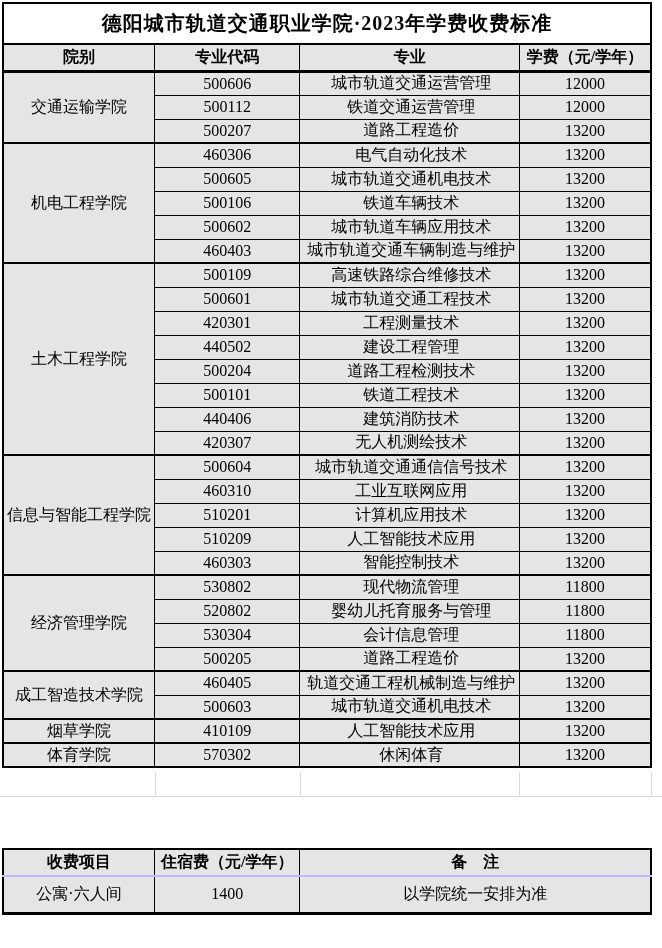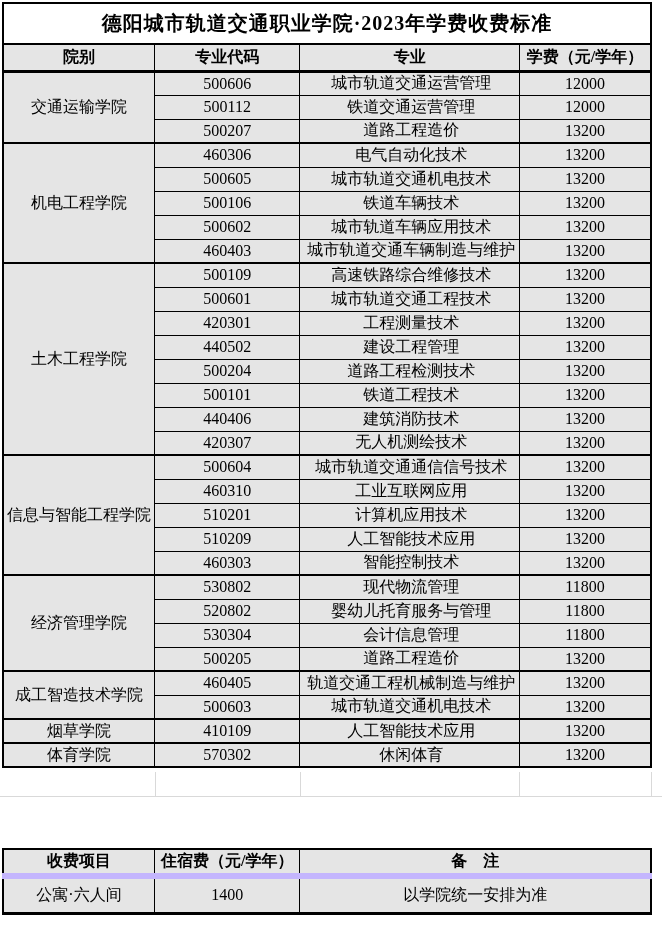--- a/index.html
+++ b/index.html
@@ -64,21 +64,21 @@
   }
   th {
     font-weight: bold;
     height: 27px;
   }
   #table1 th { border-bottom: 3px solid #000; }
   #table1 tbody tr { height: 24px; }
   #table1 tbody tr.group-start td { border-top: 2px solid #000; }
   #table1 td.major-cell { text-align: center; padding-left: 3px; }
 
-  #table2 th { border-bottom: 6px solid #c4b5fd; }
+  #table2 th { border-bottom: 2px solid #c4b5fd; }
   #table2 tbody tr { height: 37px; }
   #table2 tbody td { border-top: 2px solid #000; }
 
   
   .faint-v {
     position: absolute;
     top: 772px;
     height: 24px;
     width: 1px;
     background: #d9d9d9;

